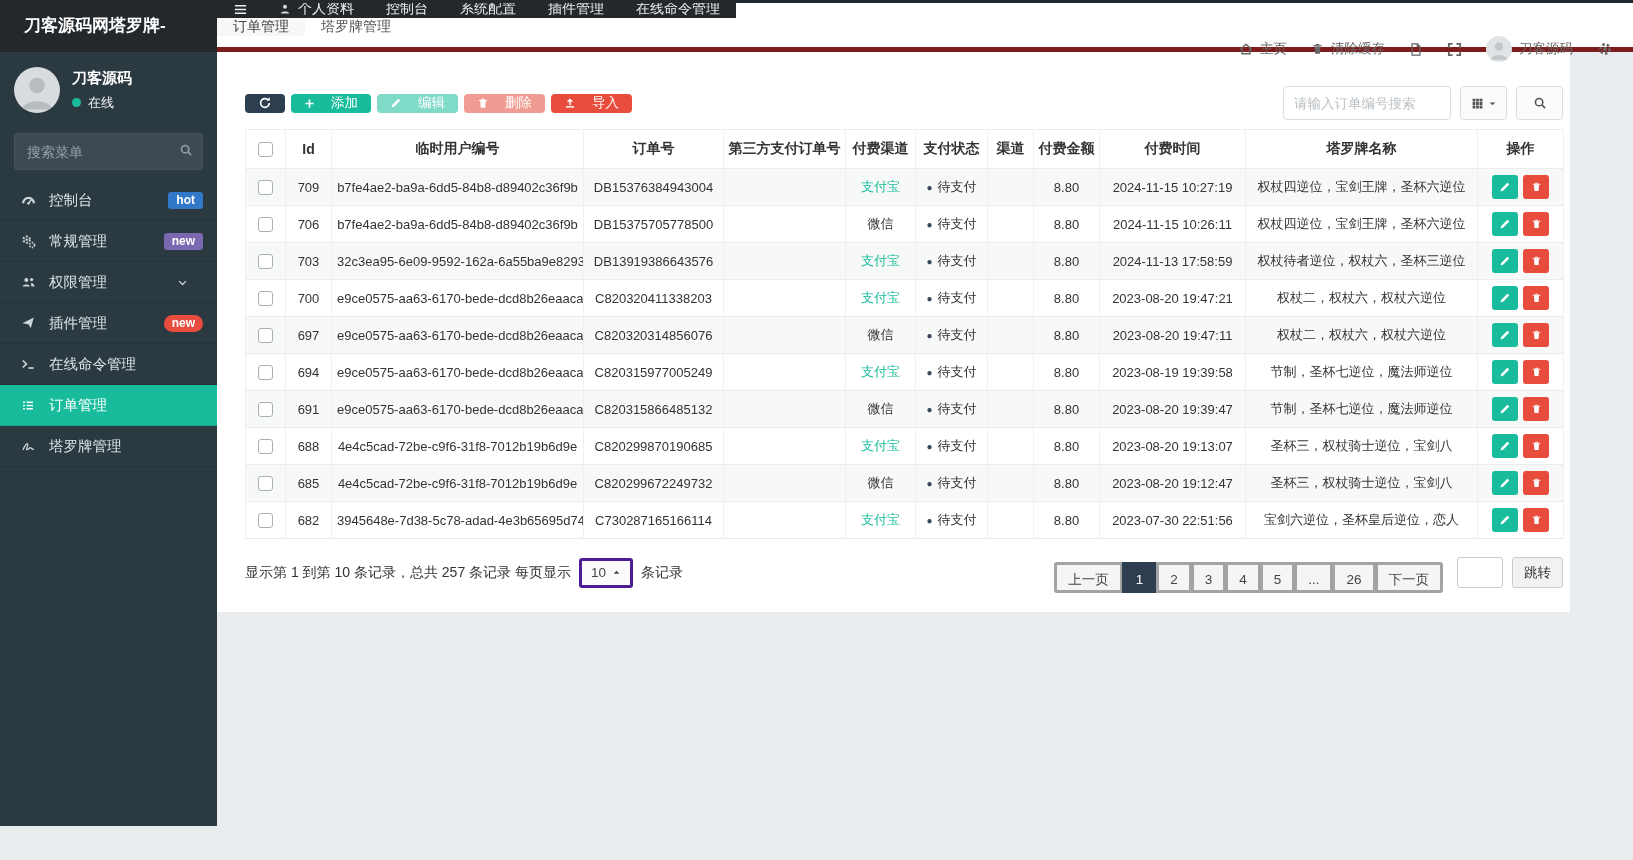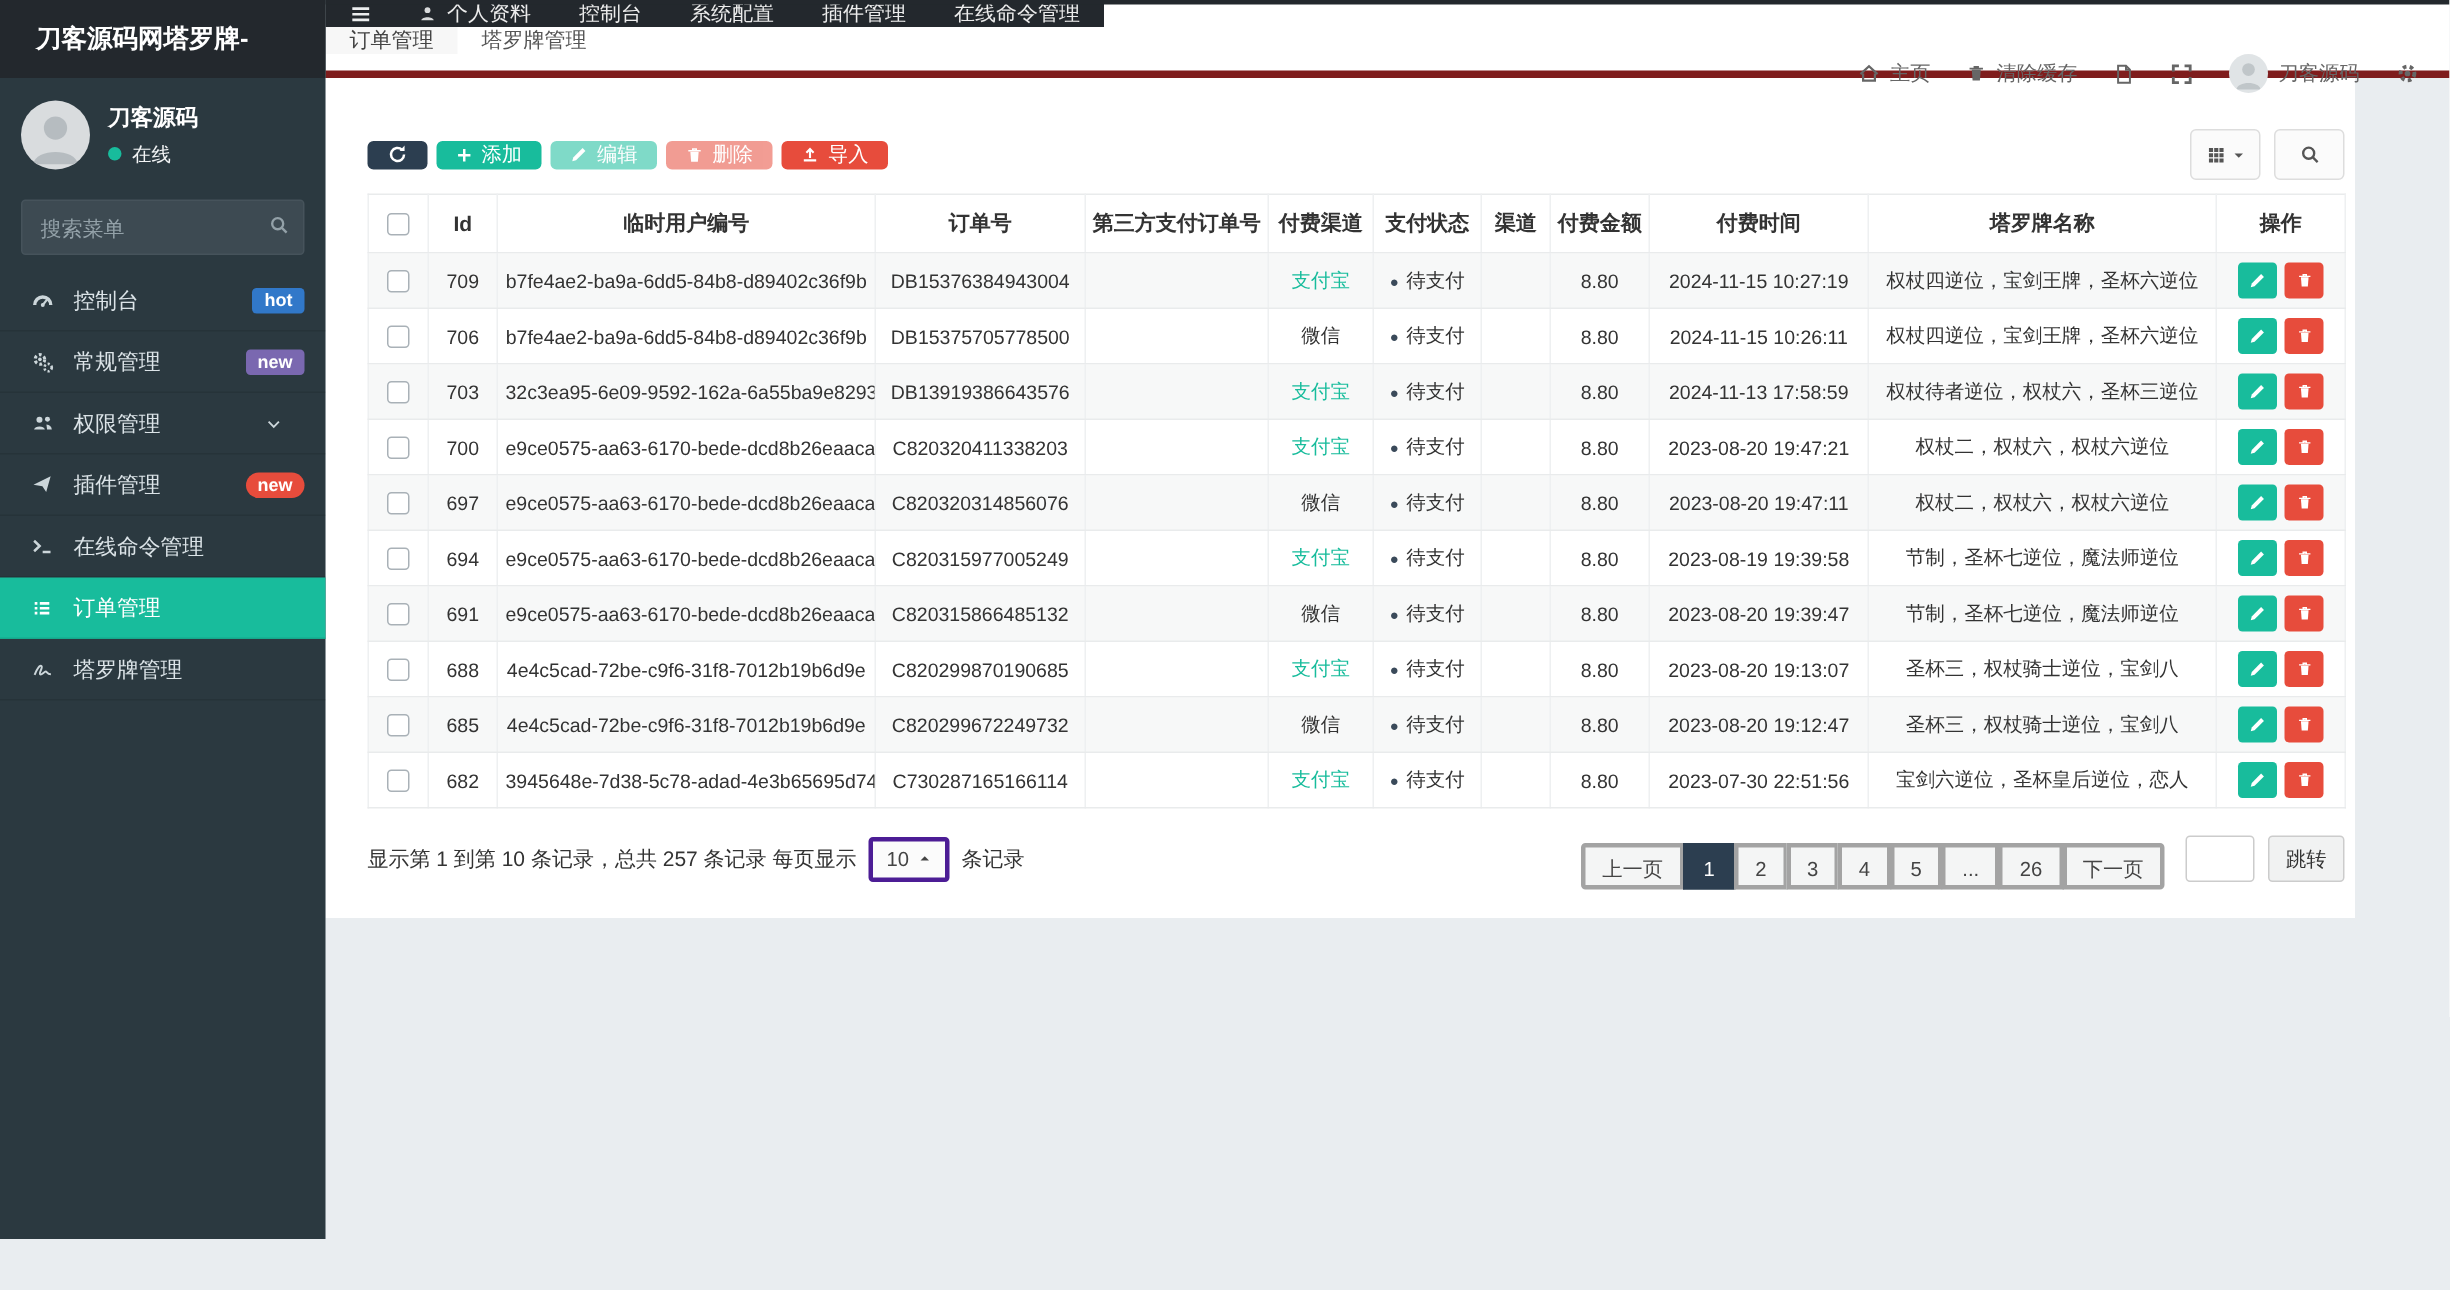--- a/index.html
+++ b/index.html
@@ -39,21 +39,21 @@
   .tab .icon { color:#d8dadb; }
   .tab.active { background:#f7f7f7; color:#444; }
   .tab.plain { color:#555; }
   .nav-right { margin-left:auto; display:flex; align-items:center; gap:24px; padding-right:20px; color:#666; font-size:13.5px; }
   .nav-right .nv-item { display:flex; align-items:center; gap:7px; cursor:pointer; color:#666; }
   .avatar-sm { width:26px; height:26px; border-radius:50%; background:#e0e4e6; color:#c0c6c9; display:flex; align-items:center; justify-content:center; overflow:hidden; }
 
   
   .panel { position:absolute; left:217px; top:52px; width:1353px; height:560px; background:#fff; padding:34px 7px 0 28px; }
   .toolbar { width:1318px; display:flex; justify-content:space-between; align-items:center; }
-  .btn { display:inline-flex; align-items:center; justify-content:center; gap:6px; height:19px; border:none; border-radius:4px; color:#fff; font-size:13.5px; font-family:inherit; cursor:pointer; padding:0 13px; }
+  .btn { display:inline-flex; align-items:center; justify-content:center; gap:16px; height:19px; border:none; border-radius:4px; color:#fff; font-size:13.5px; font-family:inherit; cursor:pointer; padding:0 13px; }
   .btn .icon { color:#fff; }
   .btn-refresh { background:#2c3e50; width:40px; padding:0; }
   .btn-add { background:#18bc9c; }
   .btn-edit { background:#18bc9c; opacity:.55; }
   .btn-del { background:#e74c3c; opacity:.55; }
   .btn-import { background:#e74c3c; }
   .tb-left { display:flex; gap:6px; }
   .tb-right { display:flex; gap:9px; align-items:center; }
   .tb-right input { width:168px; height:34px; border:1px solid #dcdfe1; border-radius:4px; padding:0 10px; font-size:13.5px; color:#555; outline:none; font-family:inherit; }
   .tb-right input::placeholder { color:#b9bfc4; }
@@ -322,20 +322,21 @@
         <span class="icon">
             <svg width="12" height="12" viewBox="0 0 16 16">
               <path d="M8 11V3.6M4.8 6.4 8 3.2l3.2 3.2" fill="none" stroke="currentColor" stroke-width="1.9"></path>
               <path d="M2.5 13.2h11" stroke="currentColor" stroke-width="1.9"></path>
             </svg>
           </span>
         <span>导入</span>
       </button>
     </div>
     <div class="tb-right">
+      <input placeholder="请输入订单编号搜索" style="">
       <span class="btn-ghost">
         <span class="icon">
             <svg width="13" height="13" viewBox="0 0 16 16">
               <path d="M2 2h3.4v3.4H2zM6.3 2h3.4v3.4H6.3zM10.6 2h3.4v3.4h-3.4zM2 6.3h3.4v3.4H2zM6.3 6.3h3.4v3.4H6.3zM10.6 6.3h3.4v3.4h-3.4zM2 10.6h3.4v3.4H2zM6.3 10.6h3.4v3.4H6.3zM10.6 10.6h3.4v3.4h-3.4z" fill="currentColor"></path>
             </svg>
           </span>
         <span class="icon">
             <svg width="9" height="9" viewBox="0 0 16 16">
               <path d="M3 6h10L8 11z" fill="currentColor"></path>
             </svg>

